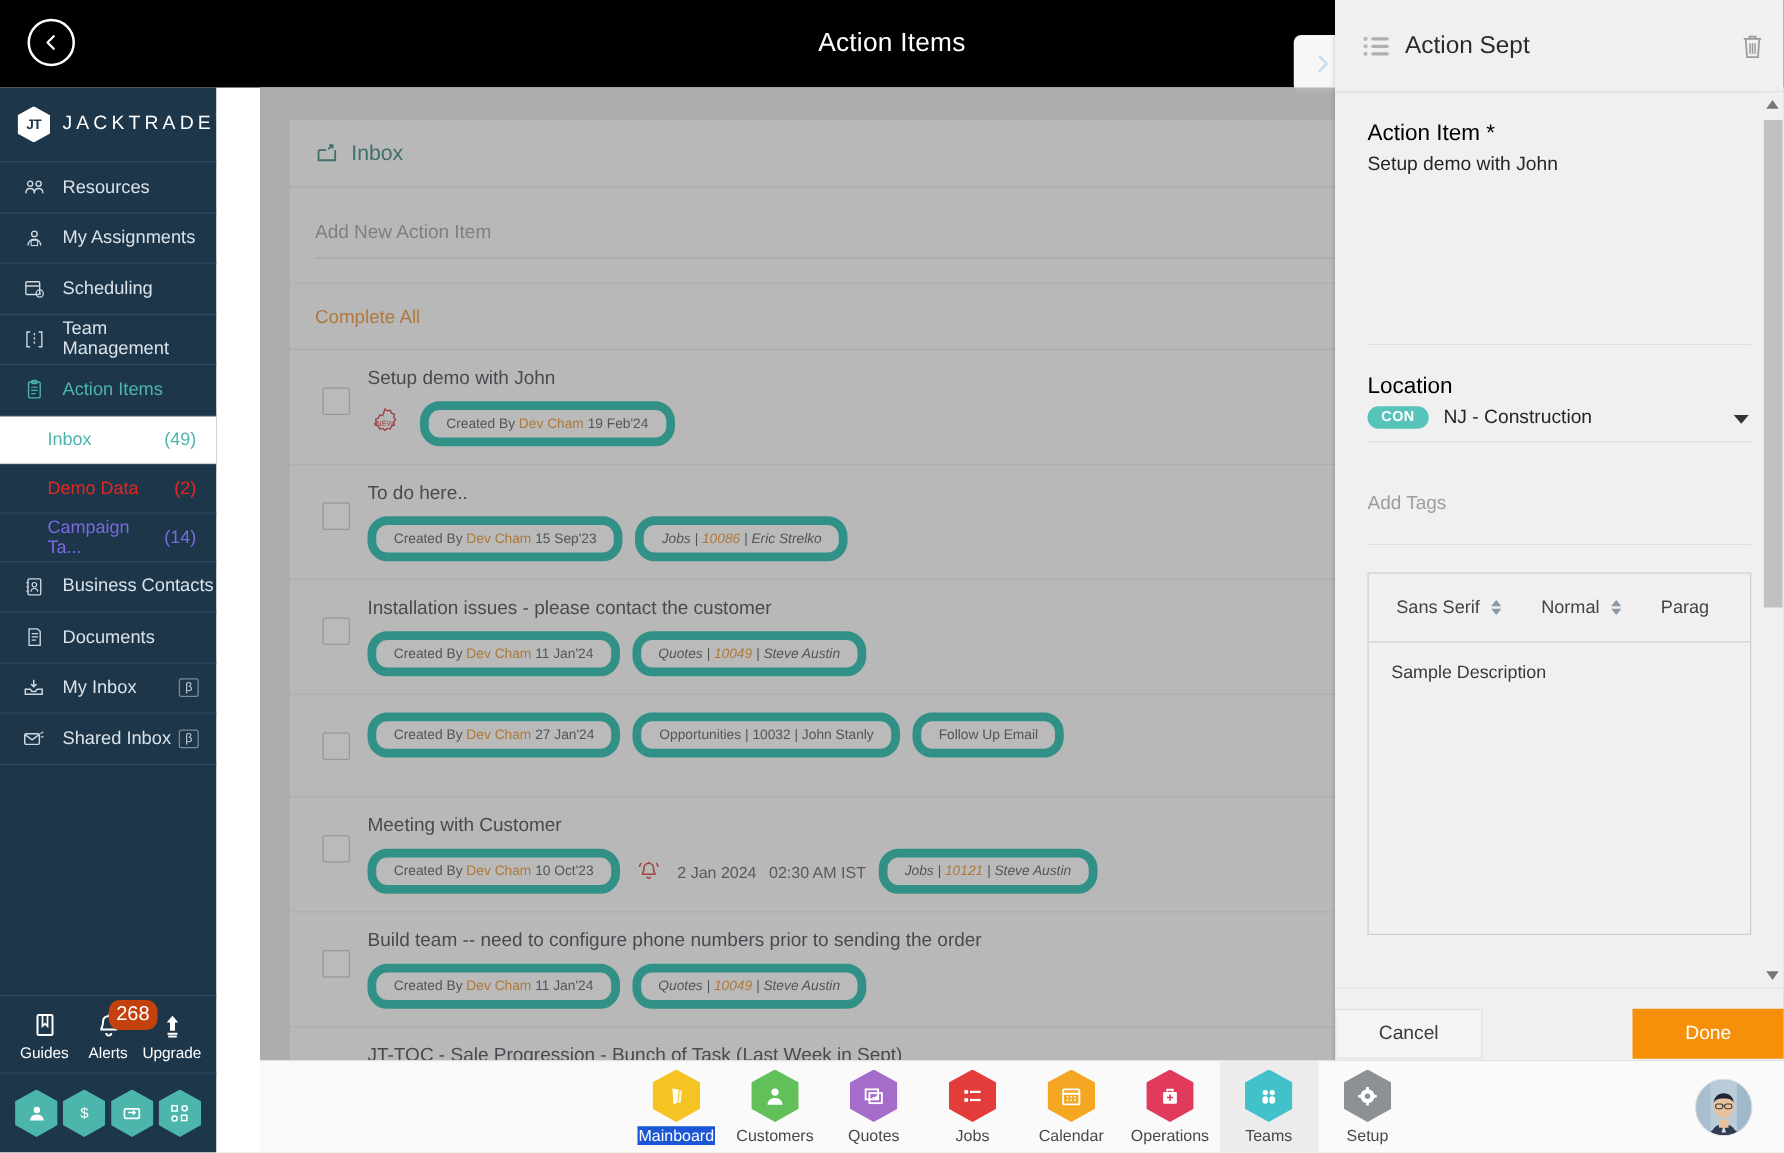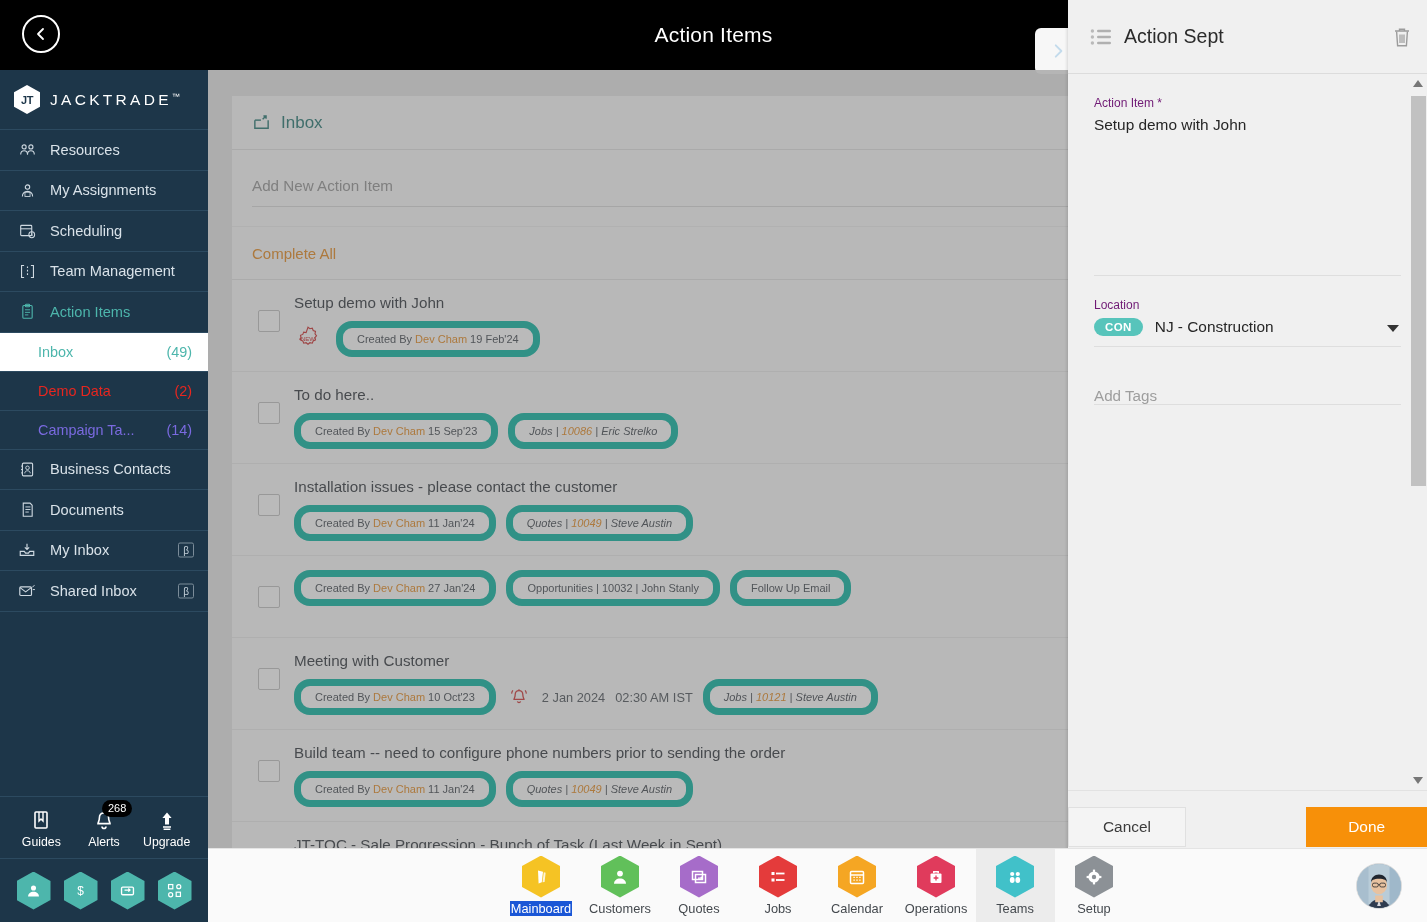--- a/index.html
+++ b/index.html
@@ -32,21 +32,21 @@
   .fwd-btn {
     position: absolute; left: 1035px; top: 28px;
     width: 46px; height: 46px; background: #f7f7f7;
     border-radius: 6px;
     display: flex; align-items: center; justify-content: center;
     cursor: pointer; z-index: 3;
   }
 
   
   .sidebar {
-    position: absolute; left: 0; top: 70px; width: 208px; height: 852px;
+    position: absolute; left: 0; top: 70px; width: 173px; height: 852px;
     background: #1d3649; z-index: 5;
     display: flex; flex-direction: column;
   }
   .brand {
     height: 60px; display: flex; align-items: center; padding-left: 14px;
     border-bottom: 1px solid #2c4a60;
   }
   .brand-hex {
     width: 26px; height: 29px; background: #ffffff;
     clip-path: polygon(50% 0%, 100% 25%, 100% 75%, 50% 100%, 0% 75%, 0% 25%);
@@ -93,21 +93,21 @@
     height: 62px; display: flex; align-items: center; justify-content: space-around;
     border-bottom: 1px solid #2c4a60; padding: 0 10px;
   }
   .tool {
     display: flex; flex-direction: column; align-items: center; justify-content: center;
     color: #ffffff; font-size: 12.3px; cursor: pointer; position: relative; width: 56px;
   }
   .tool .ticon { height: 26px; display:flex; align-items:flex-end; margin-bottom: 3px; }
   .tool-badge {
     position: absolute; top: -6px; left: 26px;
-    background: #000000; color: #ffffff; font-size: 11px;
+    background: #c2410c; color: #ffffff; font-size: 16px;
     border-radius: 9px; padding: 1px 6px; line-height: 1.35;
   }
   .side-hexes { height: 63px; display: flex; align-items: center; justify-content: space-around; padding: 0 10px;}
   .hexbtn {
     width: 34px; height: 38px; background: #4db6ac;
     clip-path: polygon(50% 0%, 100% 25%, 100% 75%, 50% 100%, 0% 75%, 0% 25%);
     display: flex; align-items: center; justify-content: center; cursor: pointer;
     color: #ffffff;
   }
 
@@ -194,35 +194,35 @@
     border-bottom: 1px solid #dcdcdc; flex: none;
   }
   .panel-head .listicon { margin-right: 12px; display:flex; }
   .panel-title { font-size: 19.5px; color: #2b2b2b; flex: 1 1 auto; }
   .trash { cursor: pointer; display: flex; }
 
   .panel-body {
     flex: 1 1 auto; position: relative; overflow: hidden;
     padding: 22px 26px 0 26px;
   }
-  .f-label { font-size: 12px; color: #701a75; margin-bottom: 6px; }
+  .f-label { font-size: 18px; color: #000000; margin-bottom: 6px; }
   .f-value { font-size: 15.4px; color: #262626; }
   .field-title { height: 180px; border-bottom: 1px solid #dedede; }
   .field-loc { padding-top: 22px; border-bottom: 1px solid #dedede; padding-bottom: 10px; position: relative; }
   .loc-row { display: flex; align-items: center; gap: 12px; }
   .loc-tag {
     background: #57c4bb; color: #ffffff; font-size: 11.5px; font-weight: bold;
     border-radius: 12px; padding: 3px 11px; letter-spacing: .4px;
   }
   .caret-down {
     position: absolute; right: 2px; bottom: 14px;
     width: 0; height: 0; border-left: 6px solid transparent;
     border-right: 6px solid transparent; border-top: 7px solid #333; cursor: pointer;
   }
-  .field-tags { padding-top: 40px; padding-bottom: 0; border-bottom: 1px solid #dedede; }
+  .field-tags { padding-top: 40px; padding-bottom: 24px; border-bottom: 1px solid #dedede; }
   .tags-ph { font-size: 15.2px; color: #9d9d9d; }
 
   .editor { margin-top: 22px; border: 1px solid #cfcfcf; height: 290px; display:flex; flex-direction:column;}
   .editor-toolbar {
     height: 55px; border-bottom: 1px solid #cfcfcf; display: flex; align-items: center;
     padding: 0 6px; overflow: hidden; flex: none;
   }
   .tb-select {
     display: flex; align-items: center; gap: 9px; font-size: 14.5px; color: #444;
     padding: 0 16px; cursor: pointer; white-space: nowrap;
@@ -645,20 +645,42 @@
           <span class="loc-tag">CON</span>
           <span class="f-value">NJ - Construction</span>
         </div>
         <div class="caret-down"></div>
       </div>
 
       <div class="field-tags">
         <div class="tags-ph">Add Tags</div>
       </div>
 
+      <div class="editor">
+        <div class="editor-toolbar">
+          <div class="tb-select">
+            <span>Sans Serif</span>
+            <span class="updown">
+                <i class="u"></i>
+                <i class="d"></i>
+              </span>
+          </div>
+          <div class="tb-select">
+            <span>Normal</span>
+            <span class="updown">
+                <i class="u"></i>
+                <i class="d"></i>
+              </span>
+          </div>
+          <div class="tb-select">
+            <span>Parag</span>
+          </div>
+        </div>
+        <div class="editor-area">Sample Description</div>
+      </div>
     </div>
 
     <div class="pscroll">
       <div class="arrow-up"></div>
       <div class="thumb"></div>
       <div class="arrow-down"></div>
     </div>
 
     <div class="panel-foot">
       <button class="btn-cancel">Cancel</button>

